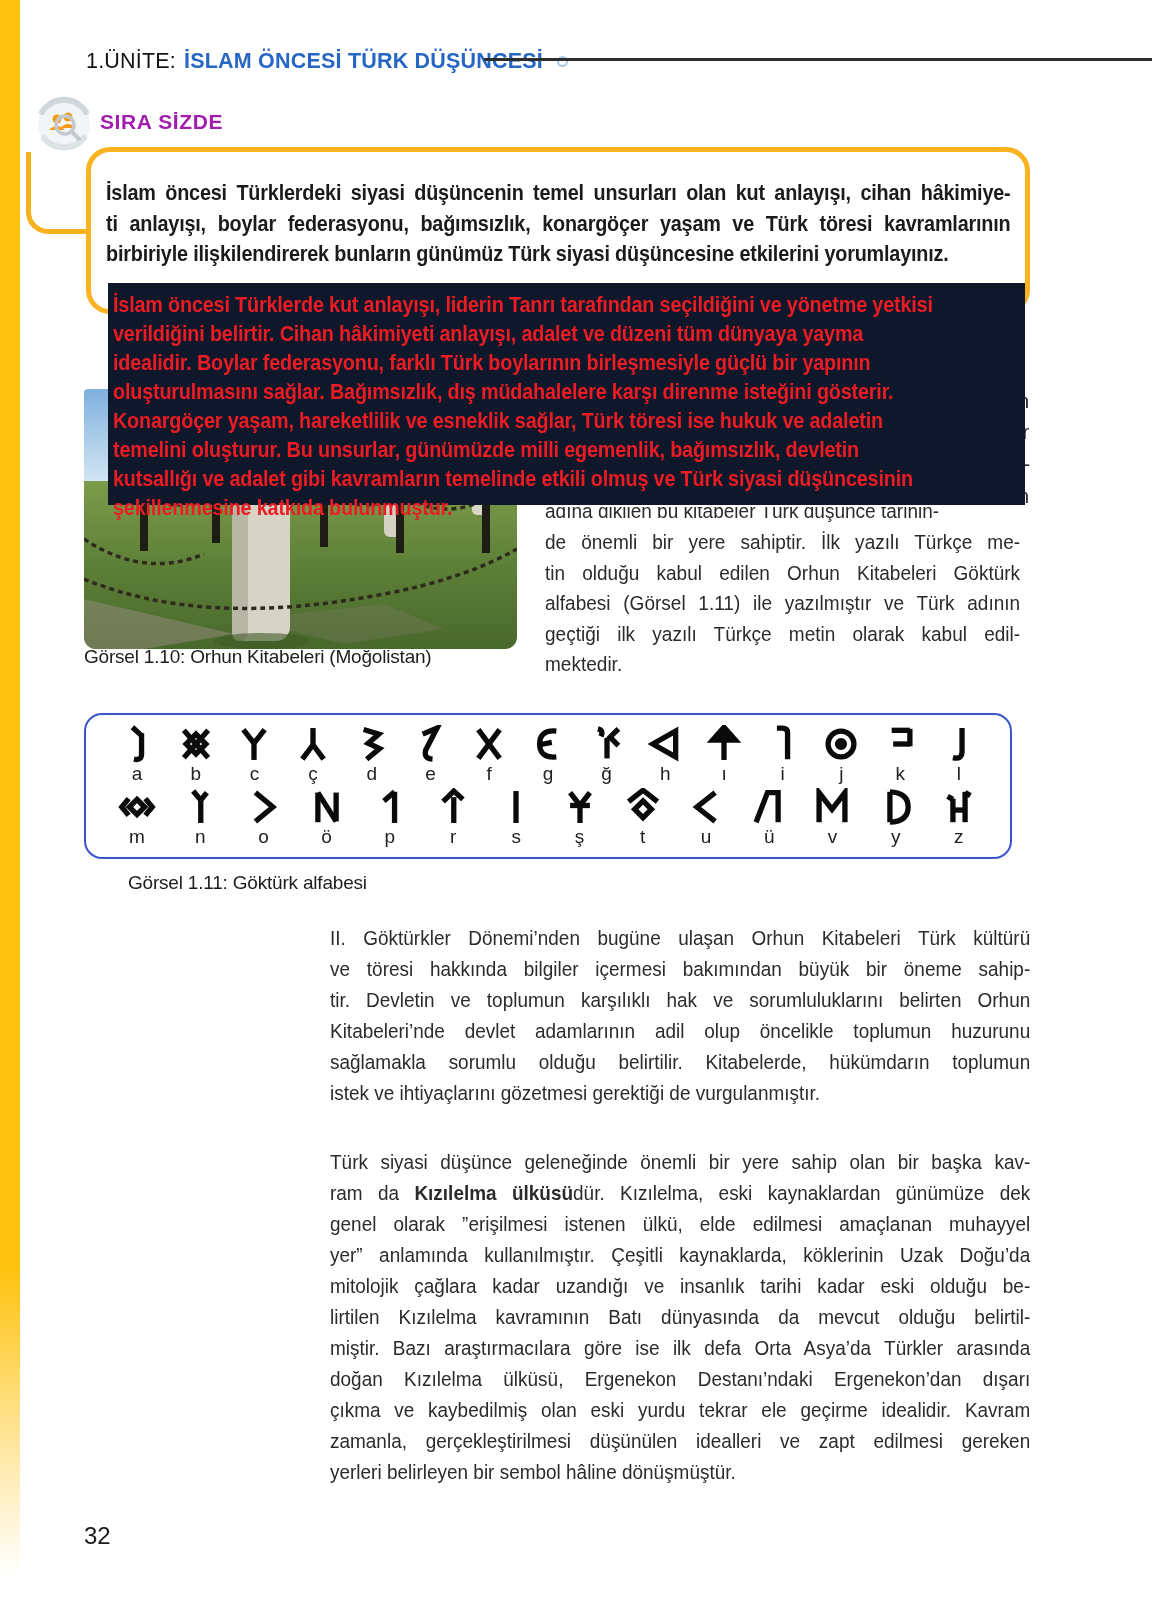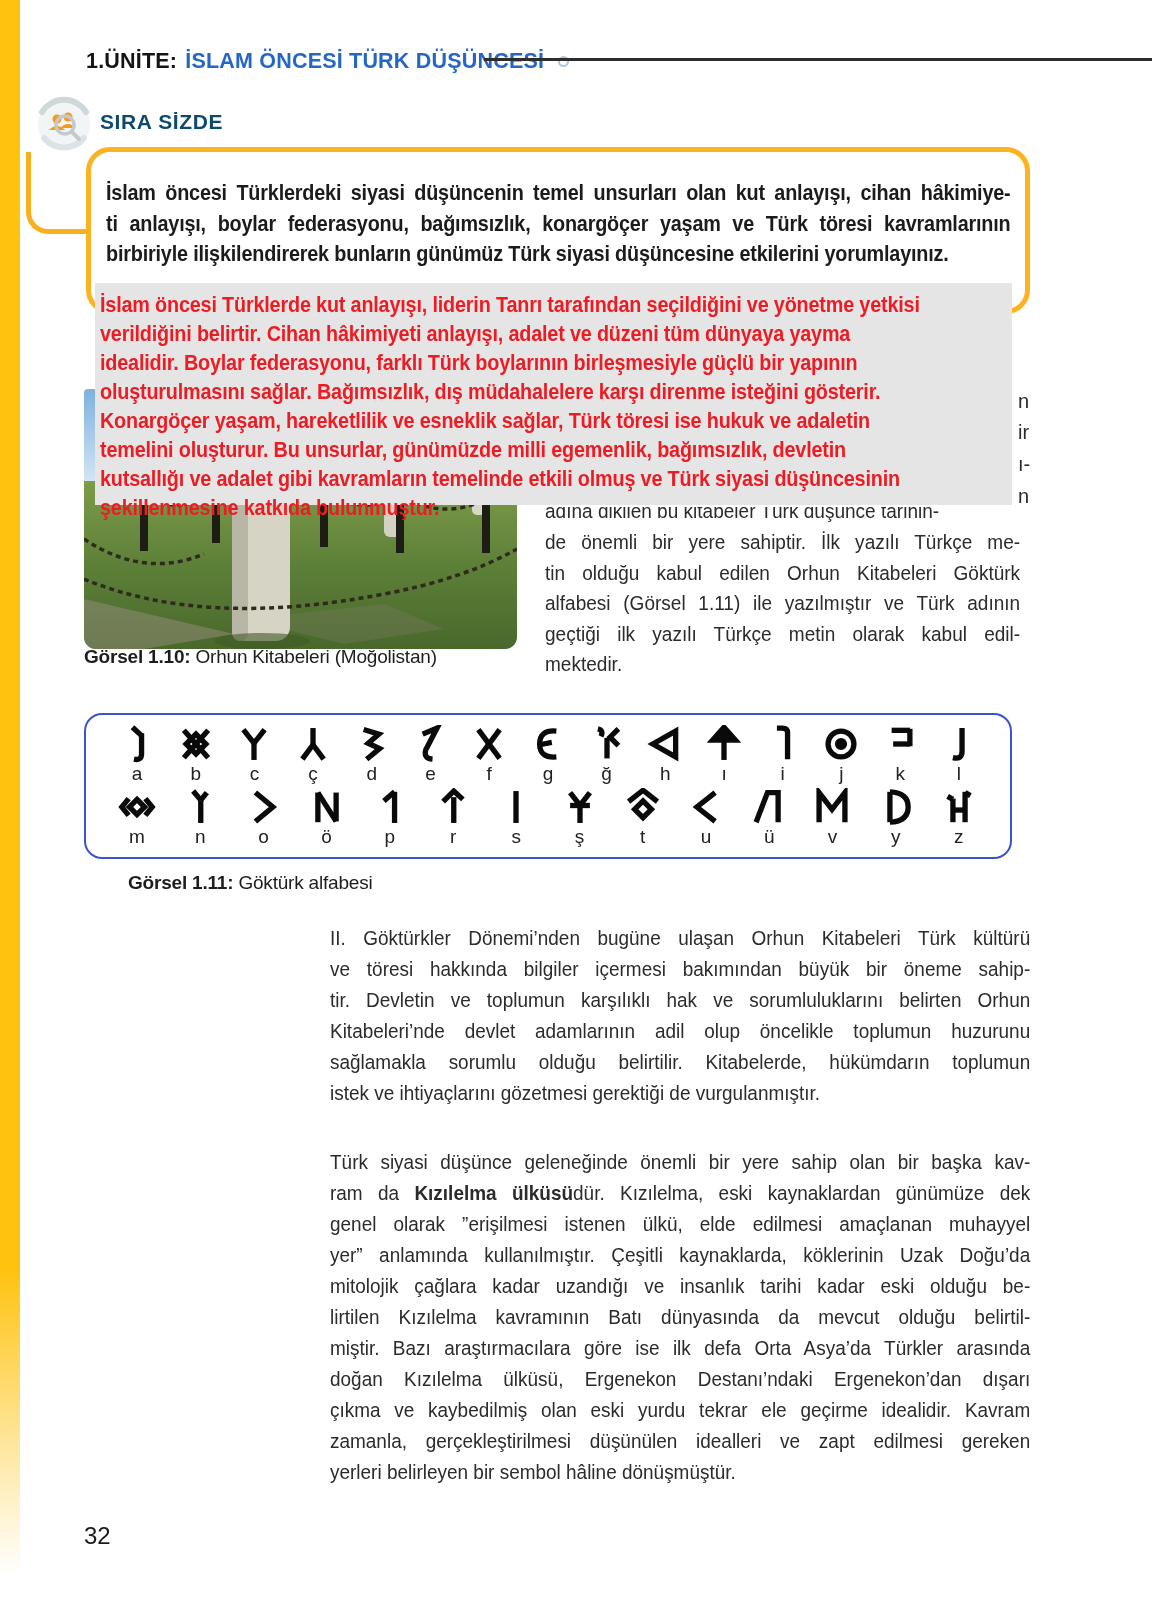--- a/index.html
+++ b/index.html
@@ -9,43 +9,43 @@
     font-family:"Liberation Sans", sans-serif; color:#2e2e2e;
   }
   .abs { position:absolute; }
 
   
   #left-stripe { left:0; top:0; width:20px; height:1624px;
     background:linear-gradient(to bottom,#ffc20e 0%,#ffc20e 78%,rgba(255,194,14,.35) 90%,rgba(255,194,14,0) 97%); }
 
   
   #header { left:86px; top:46px; height:30px; display:flex; align-items:center; white-space:nowrap; }
-  .unit-label { font-weight:bold; font-size:21.5px; color:#141414; letter-spacing:.2px; }
+  .unit-label { font-weight:normal; font-size:21.5px; color:#141414; letter-spacing:.2px; }
   .unit-title { font-weight:bold; font-size:21.5px; color:#2666c5; letter-spacing:.2px; margin-left:8px; }
   .header-ring { width:11px; height:11px; border:2.5px solid #a9c6e8; border-radius:50%; margin-left:14px; }
   .header-rule { left:484px; top:58px; width:668px; height:3px; background:#2d2d2d; }
 
   
-  #sira-heading { left:100px; top:110px; font-size:21px; font-weight:bold; color:#0c4a6e; letter-spacing:.6px; }
+  #sira-heading { left:100px; top:110px; font-size:21px; font-weight:bold; color:#a21caf; letter-spacing:.6px; }
   #sira-icon { left:34px; top:94px; width:60px; height:60px; }
   #bracket { left:26px; top:152px; width:62px; height:82px;
     border-left:5px solid #f9b01e; border-bottom:5px solid #f9b01e; border-bottom-left-radius:22px; }
 
   
   #question-box { left:86px; top:147px; width:944px; height:167px;
     border:5px solid #fbb321; border-radius:24px; background:#fff; z-index:1; }
   #question-text { left:106px; top:178px; width:1005px; transform:scaleX(.90); transform-origin:0 0;
     font-size:22px; font-weight:bold; color:#1b1b1b; line-height:34px; letter-spacing:-.2px; }
 
   
   #photo { left:84px; top:389px; width:433px; height:260px; z-index:0;
     border-radius:4px 4px 12px 12px; overflow:hidden; }
 
   
-  #answer-overlay { left:95px; top:283px; width:917px; height:222px; background:#e5e5e5; z-index:2; }
+  #answer-overlay { left:108px; top:283px; width:917px; height:222px; background:#0f172a; z-index:2; }
   #answer-text { left:5px; top:7px; width:1035px; transform:scaleX(.88); transform-origin:0 0;
     font-size:22.5px; font-weight:bold; color:#ec1c24; line-height:29px; letter-spacing:-.2px; }
 
   
   #fragments { left:1014px; top:383px; width:34px; z-index:0; }
   #fragments .tline { position:absolute; left:4px; font-size:20px; color:#2b2b2b; }
   #fragments .tline:nth-child(1){ top:7px; }
   #fragments .tline:nth-child(2){ top:38px; }
   #fragments .tline:nth-child(3){ top:70px; }
   #fragments .tline:nth-child(4){ top:102px; }
@@ -53,21 +53,21 @@
   
   #right-col { left:545px; top:507px; width:512px; transform:scaleX(.928); transform-origin:0 0;
     font-size:20.5px; color:#2b2b2b; }
   #clipped-line { height:20px; overflow:hidden; }
   #clipped-line > span { display:block; margin-top:-11px; line-height:30.5px; }
   .jblock .tline { line-height:30.6px; text-align:justify; text-align-last:justify; }
   .jblock .tline.last { text-align-last:left; }
 
   
   .caption { font-size:19px; color:#1d1d1d; letter-spacing:-.2px; }
-  .caption b { font-weight:bold; }
+  .caption b { font-weight:normal; }
   #caption-1-10 { left:84px; top:646px; }
   #caption-1-11 { left:84px; top:872px;margin-left:44px; }
 
   
   #alphabet-box { left:84px; top:713px; width:928px; height:146px;
     border:2.5px solid #3a55cc; border-radius:18px; background:#fff;
     display:flex; flex-direction:column; justify-content:space-evenly; padding:6px 30px; }
   .glyph-row { display:flex; justify-content:space-between; align-items:flex-end; }
   .glyph-cell { display:flex; flex-direction:column; align-items:center; }
   .glyph-cell svg { width:42px; height:38px; display:block; }

